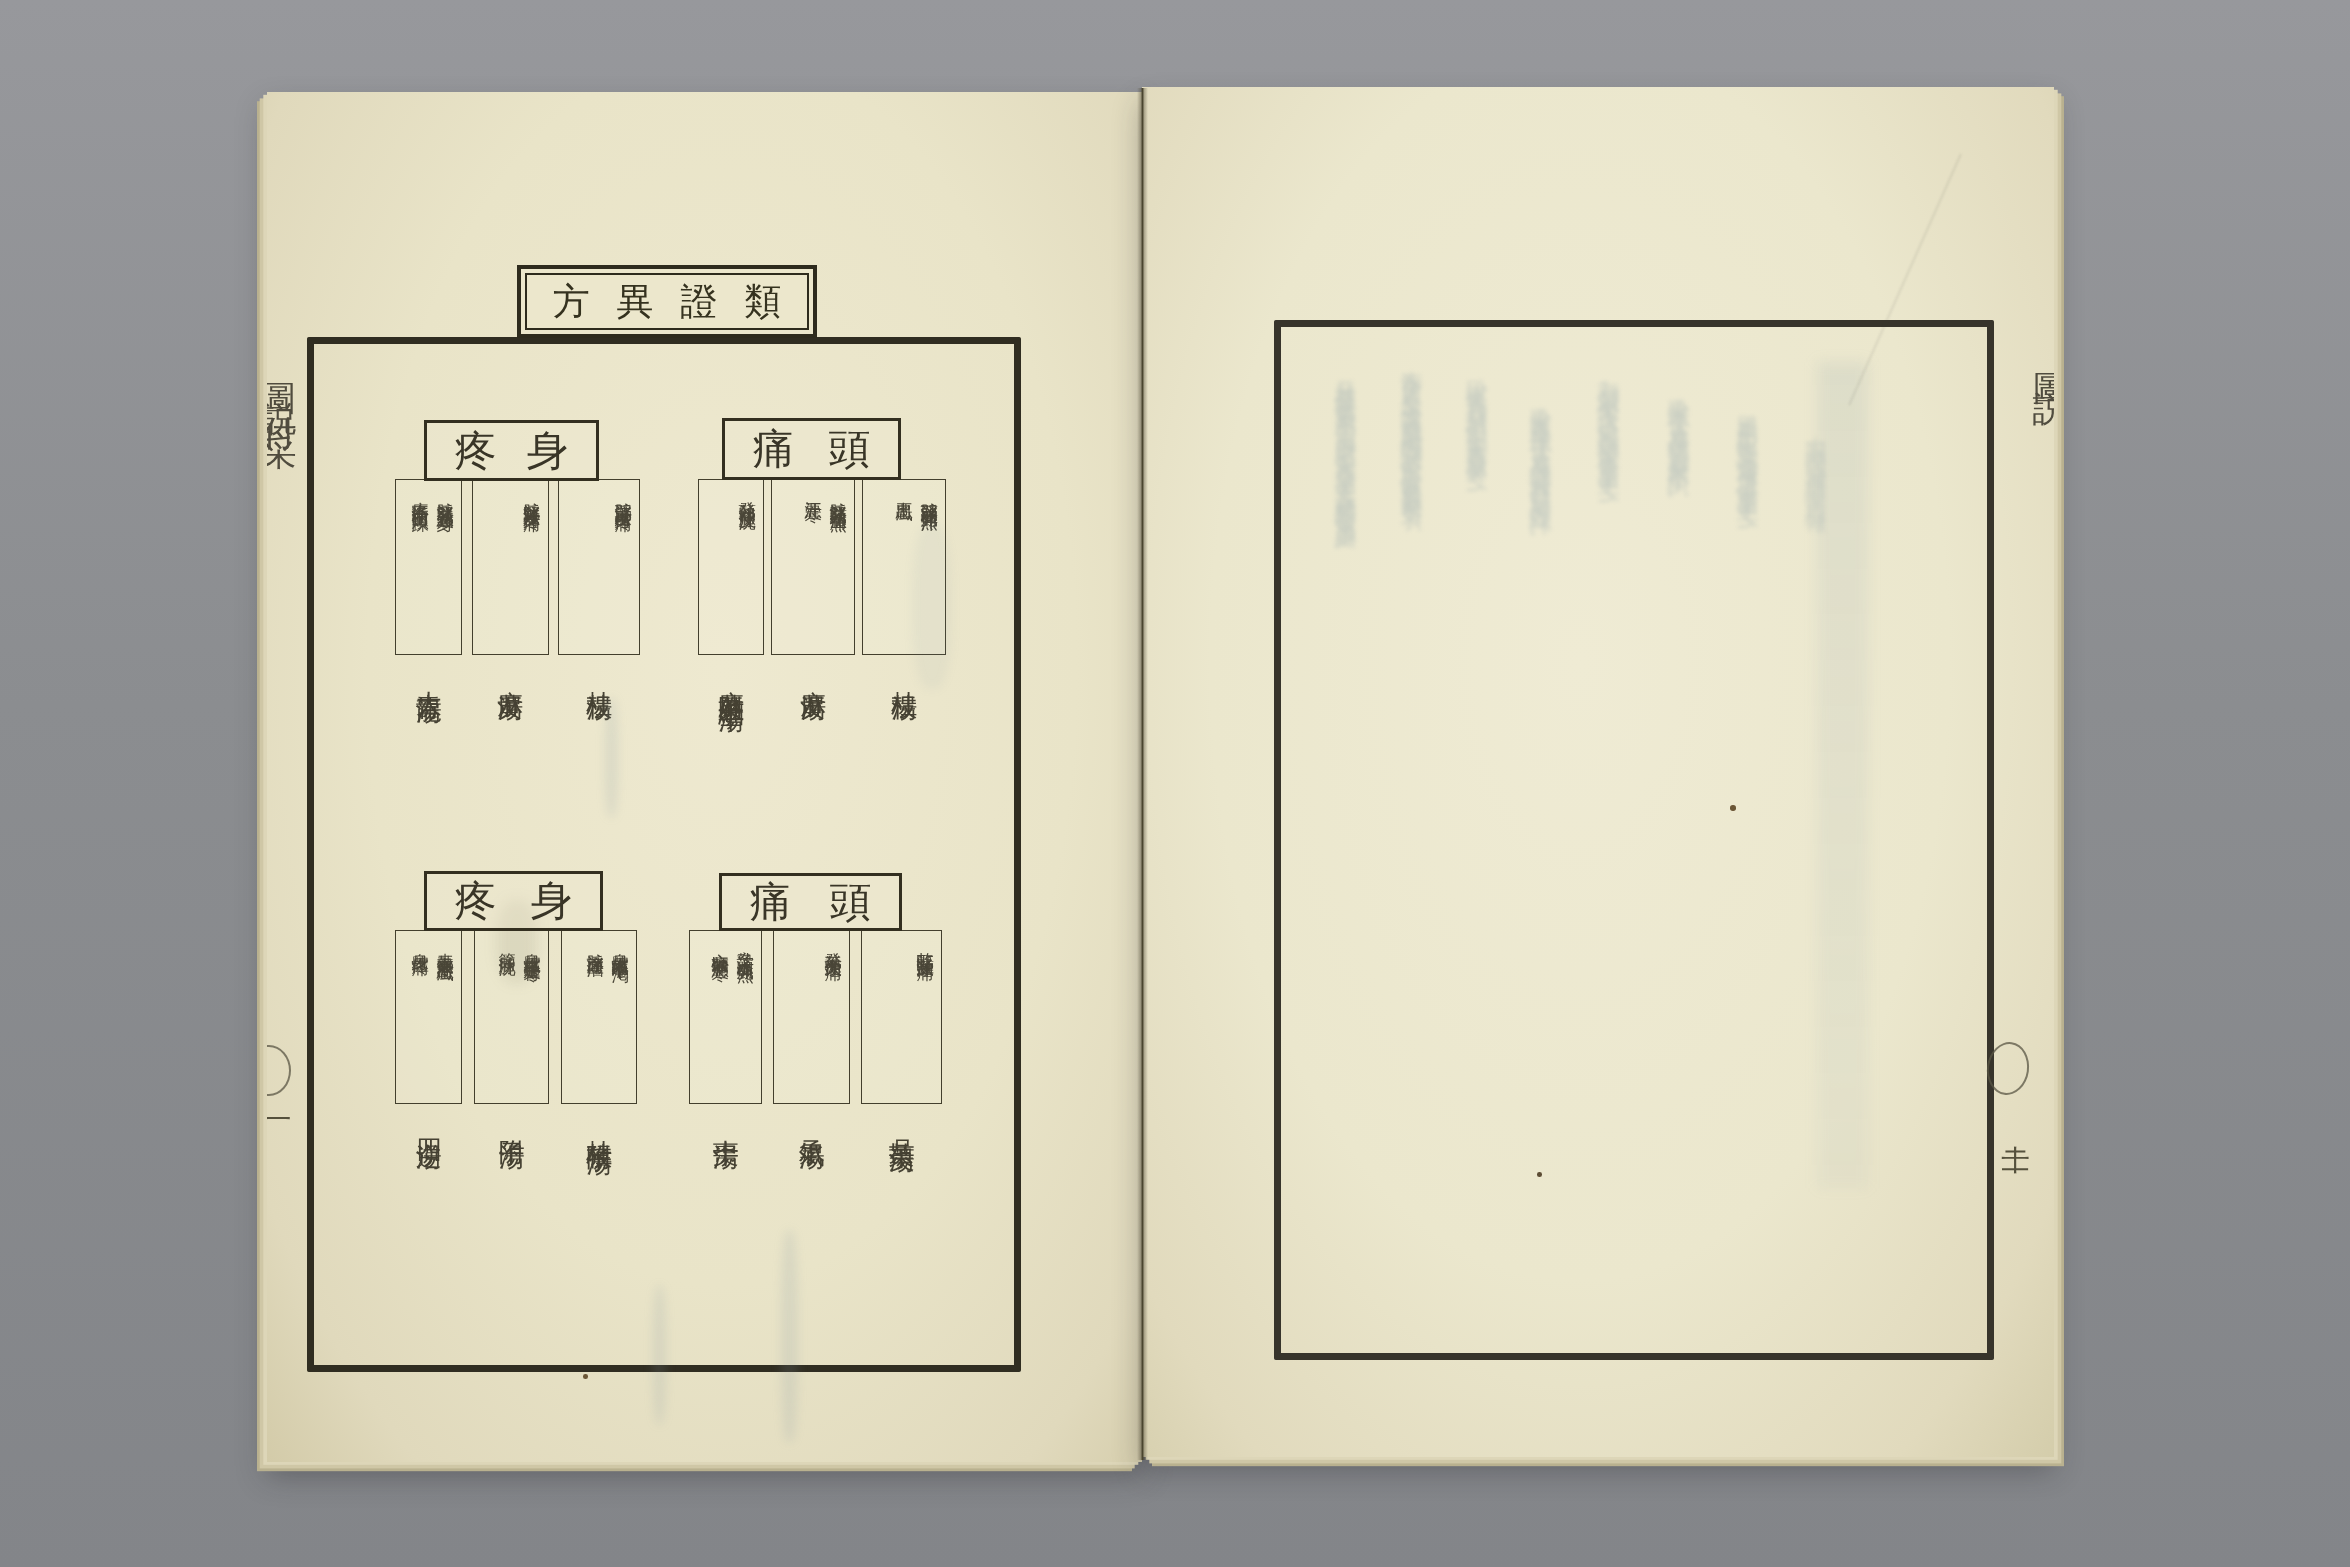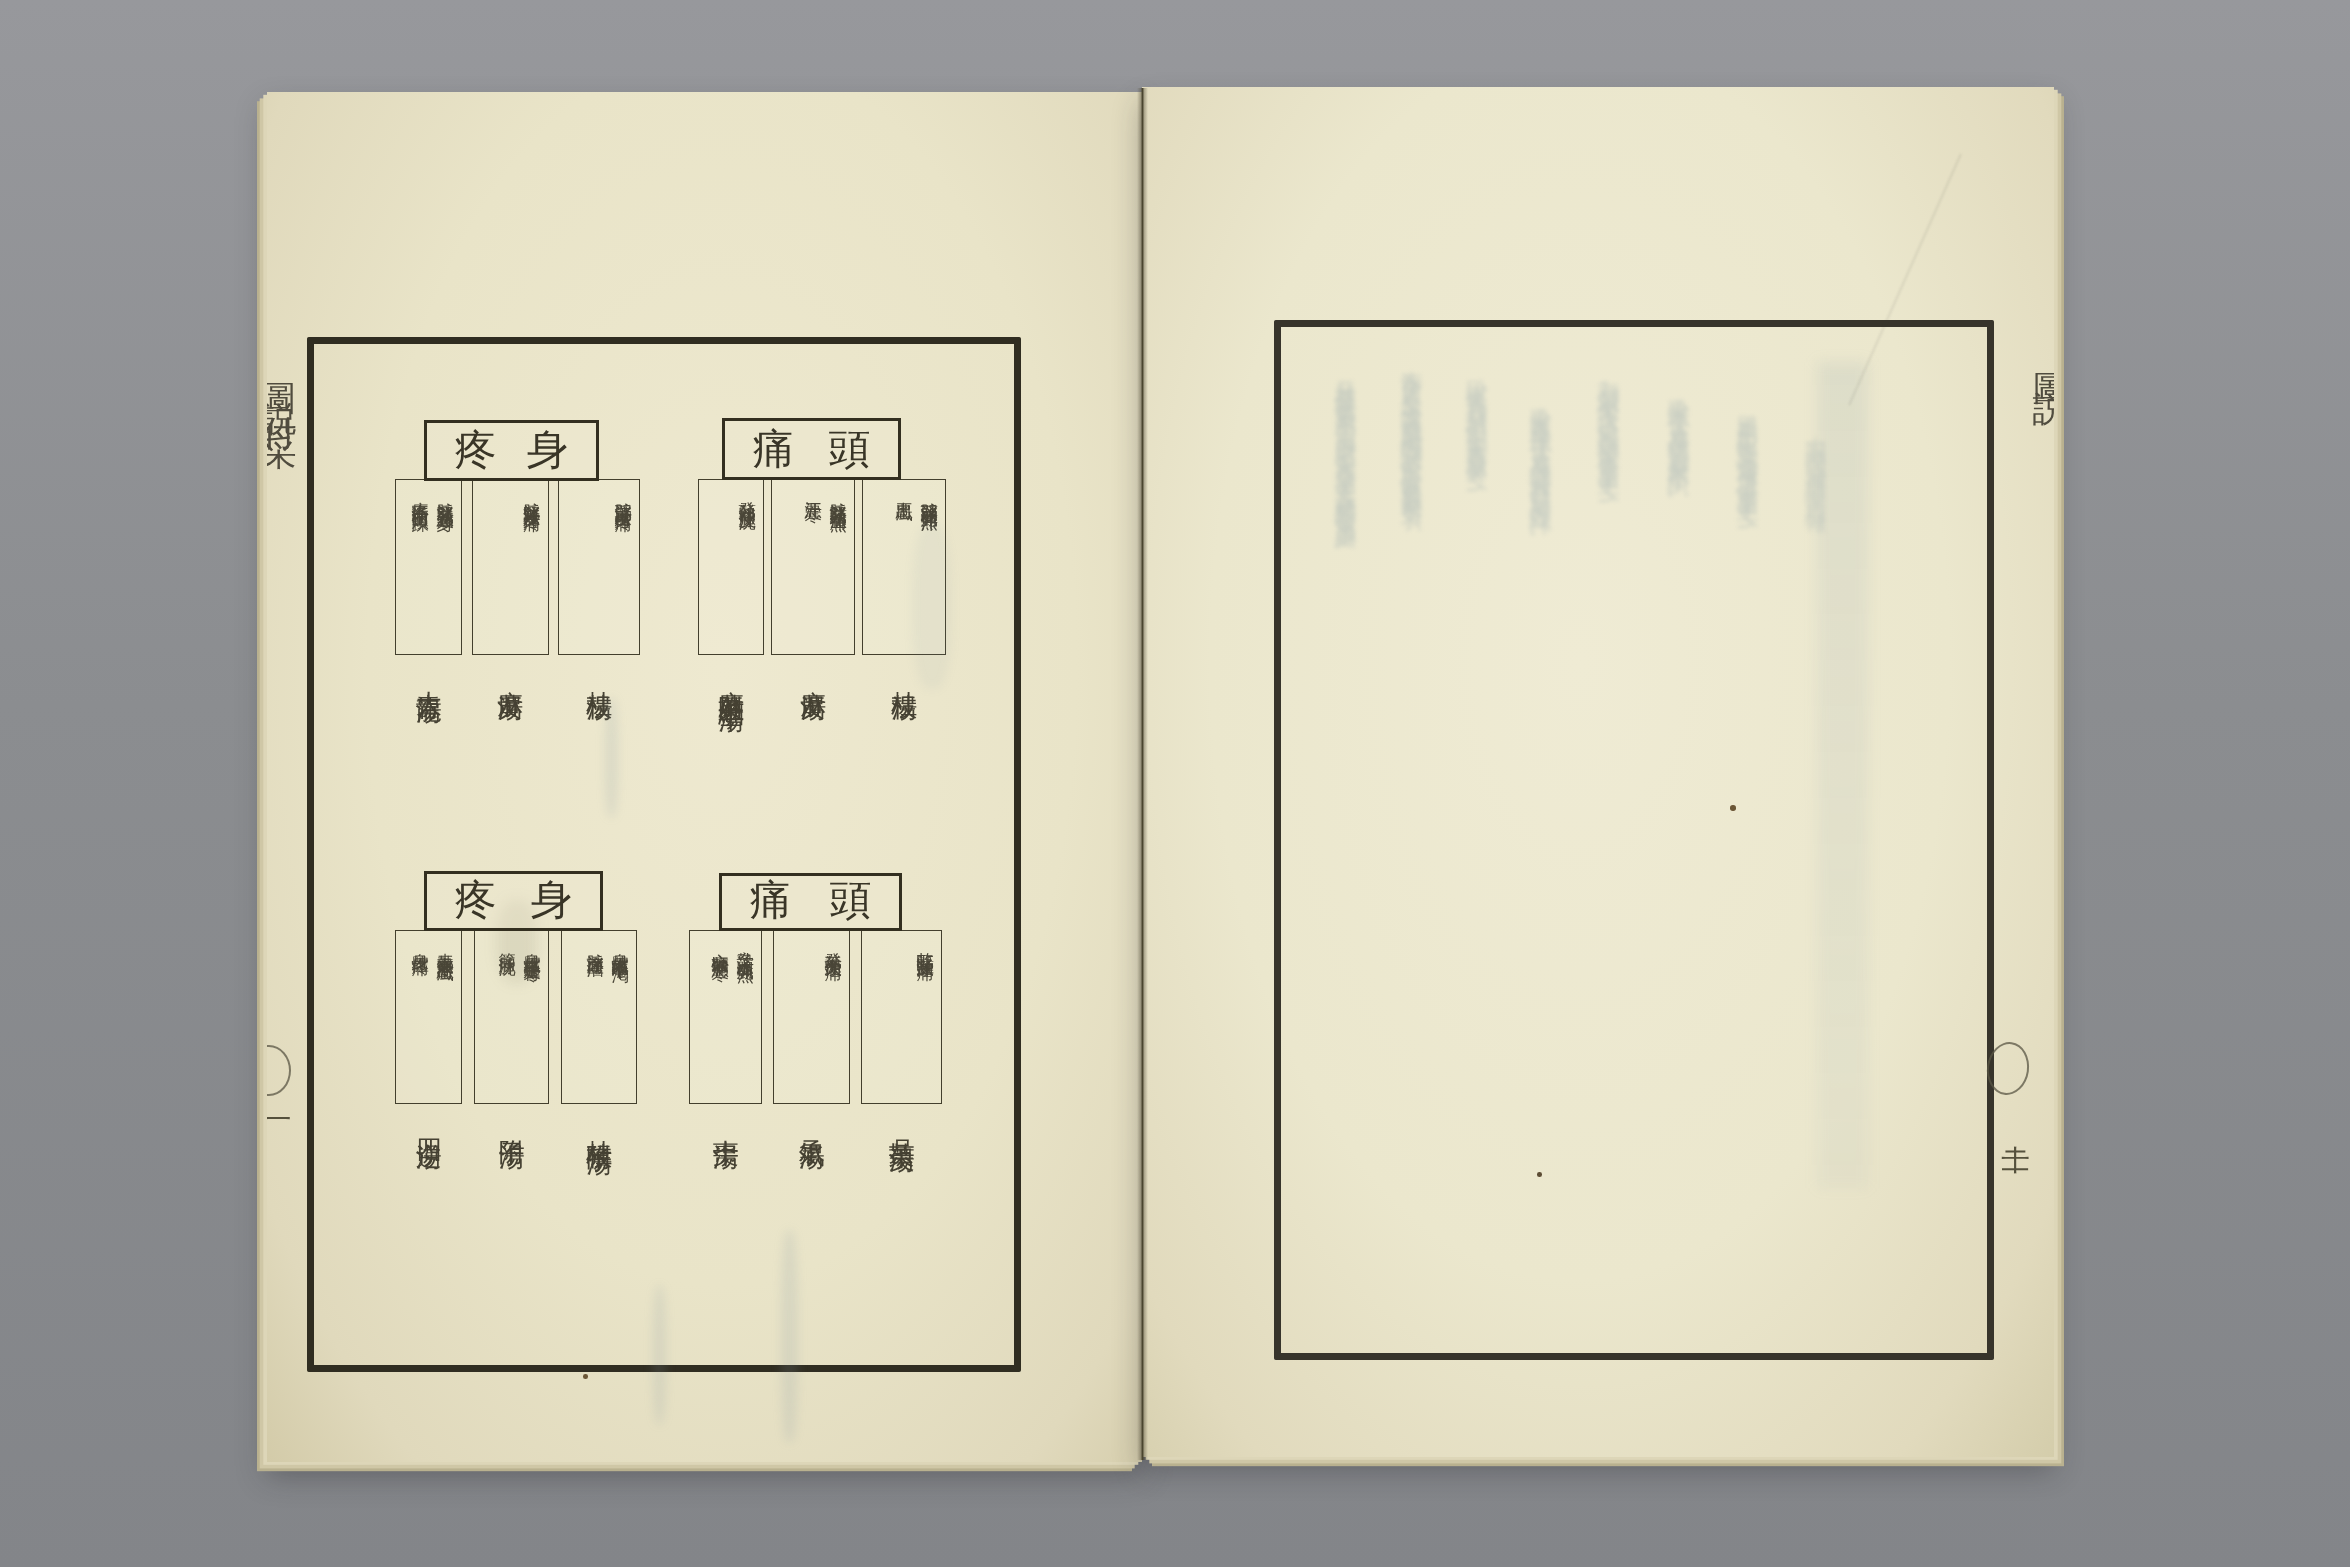--- a/index.html
+++ b/index.html
@@ -20,21 +20,21 @@
   .frame{position:absolute;box-sizing:border-box;border:7.3px solid #302d21;border-radius:1.8px;}
   .frame-left{left:40px;top:245px;width:714px;height:1035px;}
   .frame-right{left:132px;top:233px;width:720px;height:1040px;border-color:#37342b;}
 
   .title-box{position:absolute;left:250px;top:173px;width:300px;height:73px;box-sizing:border-box;
     border:4.6px solid #2e2b1d;background:#ece7cc;padding:3.7px;z-index:3;}
   .title-inner{border:2.8px solid #2e2b1d;height:100%;box-sizing:border-box;display:flex;align-items:center;}
   .title-chars{display:block;width:100%;font-size:37px;color:#35321f;
     text-align:justify;text-align-last:justify;padding:0 26px;box-sizing:border-box;}
 
-  .grp-header{position:absolute;box-sizing:border-box;border:3.7px solid #332f20;display:flex;align-items:flex-end;z-index:2;background:rgba(238,233,208,.35);}
+  .grp-header{position:absolute;box-sizing:border-box;border:3.7px solid #332f20;display:flex;align-items:center;z-index:2;background:rgba(238,233,208,.35);}
   .grp-header span{display:block;width:100%;font-size:42px;color:#393527;
     text-align:justify;text-align-last:justify;padding:0 27.5px;box-sizing:border-box;}
 
   .boxes{position:absolute;display:flex;flex-direction:row-reverse;justify-content:space-between;}
   .entry{display:flex;flex-direction:column;align-items:center;}
   .sym-box{width:100%;box-sizing:border-box;border:1.8px solid #433f2d;background:rgba(250,247,232,.12);}
   .g-upper .sym-box{height:176px;}
   .g-lower .sym-box{height:174px;}
   .sym-text{width:100%;height:100%;box-sizing:border-box;padding:8.3px 3.7px;
     writing-mode:vertical-rl;text-orientation:upright;white-space:pre-line;
@@ -66,20 +66,25 @@
 
   <div class="page page-left">
     <div class="page-clip">
 
       <div class="edge-title" style="left:-13px;top:264px;">圖説付采</div>
       <div class="folio-circle" style="left:-20px;top:953px;width:44px;height:51px;"></div>
       <div class="folio-num" style="left:-9.2px;top:1012px;">一</div>
 
       <div class="frame frame-left"></div>
 
+      <div class="title-box">
+        <div class="title-inner">
+          <span class="title-chars">方異證類</span>
+        </div>
+      </div>
 
       <div class="grp-header" style="left:455px;top:326px;width:179px;height:62px;">
         <span>痛頭</span>
       </div>
       <div class="boxes g-upper" style="left:431px;top:387px;width:248px;">
         <div class="entry" style="width:84px;">
           <div class="sym-box">
             <div class="sym-text">脉浮弱頭痛発熱汗
 出悪風</div>
           </div>

